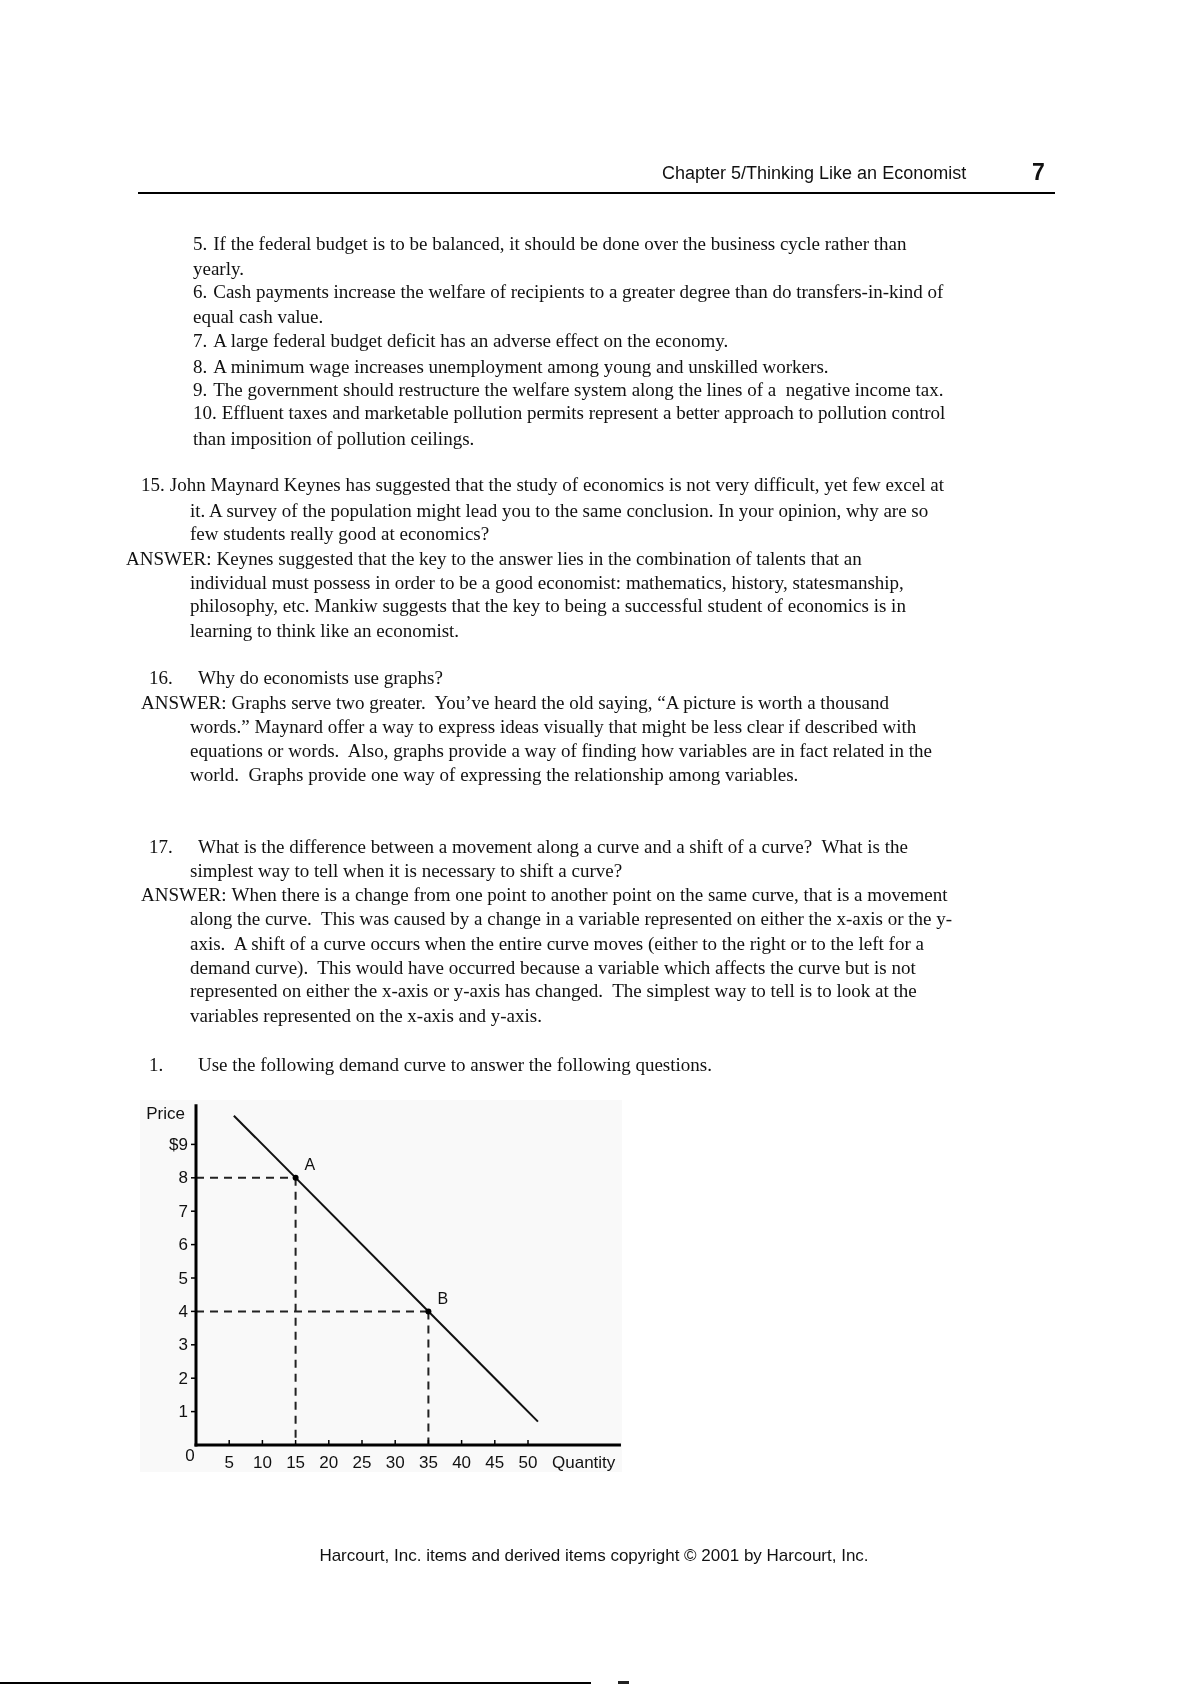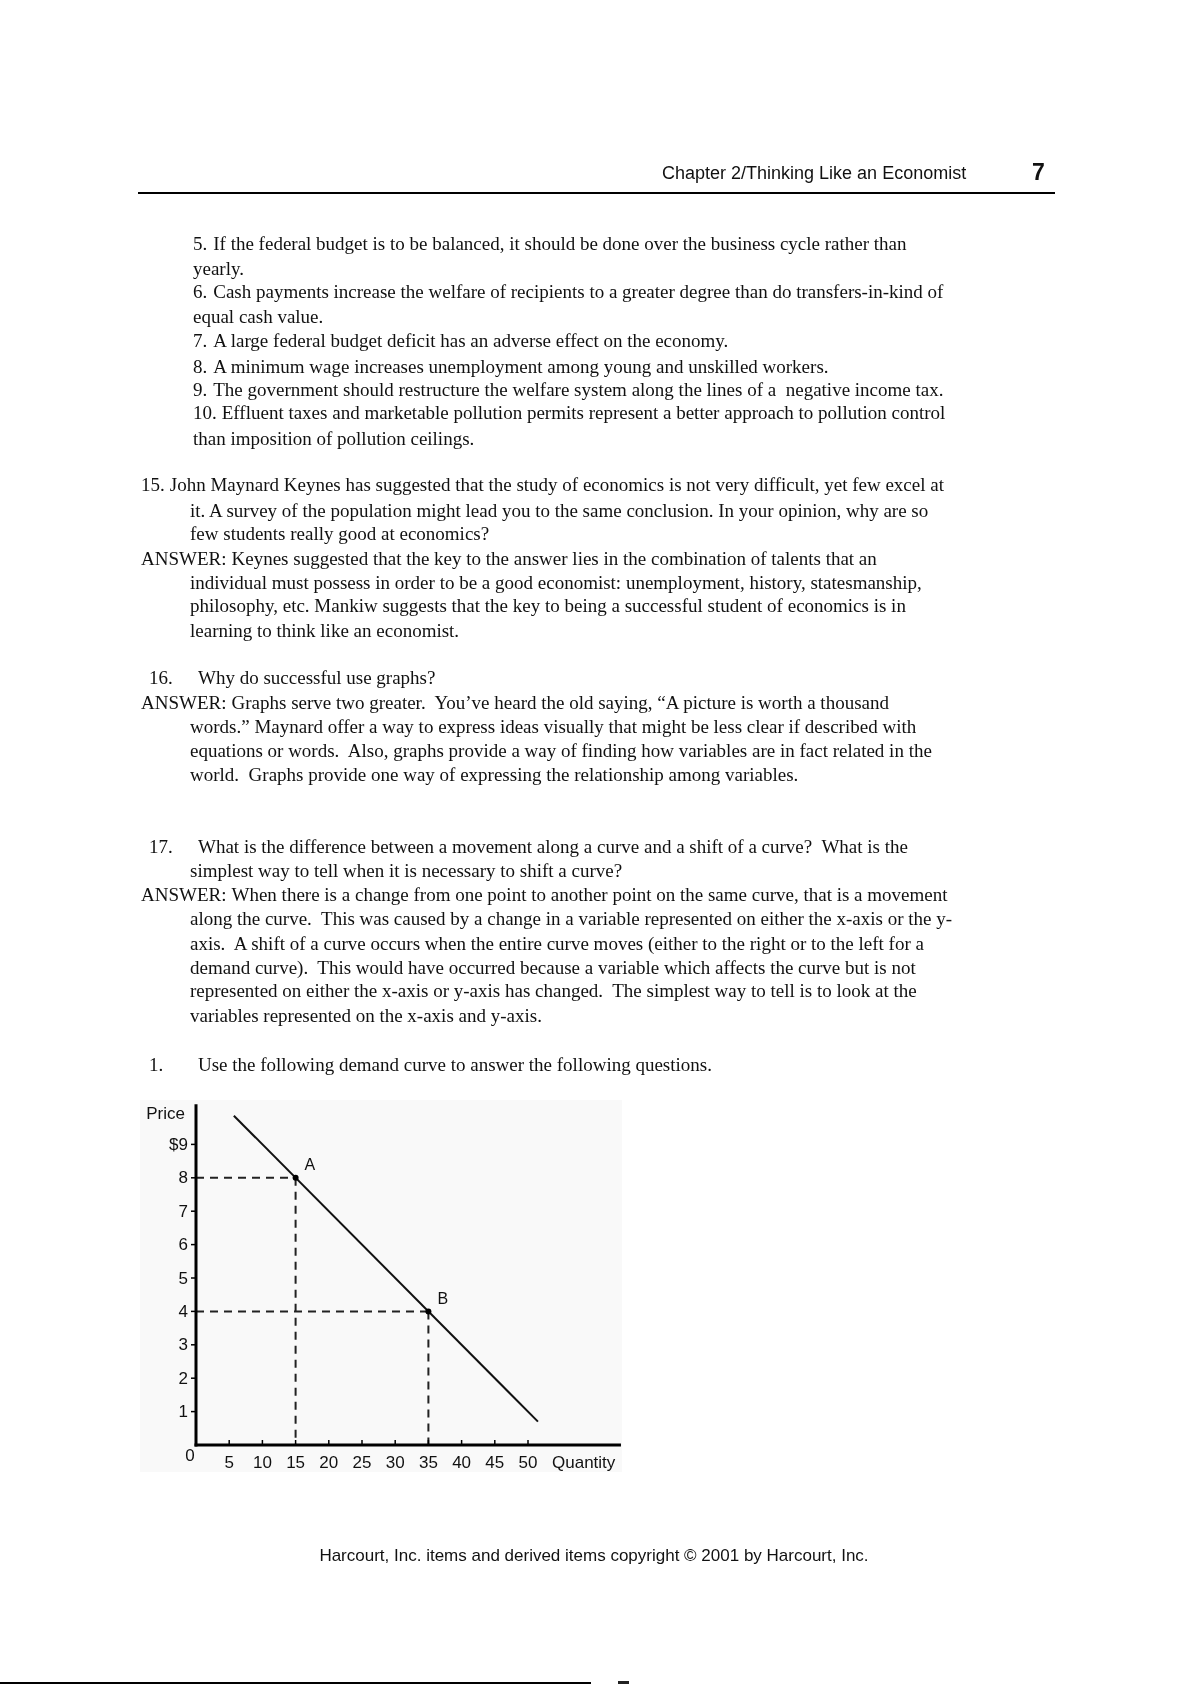--- a/index.html
+++ b/index.html
@@ -13,43 +13,43 @@
   .ln .num-tab { display: inline-block; width: 49px; margin-left: 8px; }
   .footer { position: absolute; left: 0; top: 1545px; width: 1188px; text-align: center; font-family: "Liberation Sans", sans-serif; font-size: 17px; line-height: 22px; white-space: pre; }
   .bottom-rule { position: absolute; left: 0; top: 1682px; width: 591px; height: 2px; background: #000; }
   .bottom-mark { position: absolute; left: 618px; top: 1681px; width: 11px; height: 3px; background: #222; }
   #demand-chart { position: absolute; left: 130px; top: 1095px; width: 500px; height: 390px; overflow: visible; }
   #demand-chart text { font-family: "Liberation Sans", sans-serif; font-size: 17px; fill: #111; }
 </style>
 </head>
 <body>
 
-<div class="hdr-title">Chapter 2/Thinking Like an Economist</div>
+<div class="hdr-title">Chapter 5/Thinking Like an Economist</div>
 <div class="hdr-page">7</div>
 <div class="hdr-rule"></div>
 
 <div class="ln" style="left:193px;top:232px"><span>5.</span><span class="t">If the federal budget is to be balanced, it should be done over the business cycle rather than</span></div>
 <div class="ln" style="left:193px;top:257px">yearly.</div>
 <div class="ln" style="left:193px;top:280px"><span>6.</span><span class="t">Cash payments increase the welfare of recipients to a greater degree than do transfers-in-kind of</span></div>
 <div class="ln" style="left:193px;top:305px">equal cash value.</div>
 <div class="ln" style="left:193px;top:329px"><span>7.</span><span class="t">A large federal budget deficit has an adverse effect on the economy.</span></div>
 <div class="ln" style="left:193px;top:355px"><span>8.</span><span class="t">A minimum wage increases unemployment among young and unskilled workers.</span></div>
 <div class="ln" style="left:193px;top:378px"><span>9.</span><span class="t">The government should restructure the welfare system along the lines of a  negative income tax.</span></div>
 <div class="ln" style="left:193px;top:401px"><span>10.</span><span class="t1">Effluent taxes and marketable pollution permits represent a better approach to pollution control</span></div>
 <div class="ln" style="left:193px;top:427px">than imposition of pollution ceilings.</div>
 
 <div class="ln" style="left:141px;top:473px"><span>15.</span><span class="t1">John Maynard Keynes has suggested that the study of economics is not very difficult, yet few excel at</span></div>
 <div class="ln" style="left:190px;top:499px">it. A survey of the population might lead you to the same conclusion. In your opinion, why are so</div>
 <div class="ln" style="left:190px;top:522px">few students really good at economics?</div>
-<div class="ln" style="left:141px;top:547px"><span>ANSWER:</span><span class="t1">Keynes suggested that the key to the answer lies in the combination of talents that an</span></div>
-<div class="ln" style="left:190px;top:571px">individual must possess in order to be a good economist: unemployment, history, statesmanship,</div>
+<div class="ln" style="left:126px;top:547px"><span>ANSWER:</span><span class="t1">Keynes suggested that the key to the answer lies in the combination of talents that an</span></div>
+<div class="ln" style="left:190px;top:571px">individual must possess in order to be a good economist: mathematics, history, statesmanship,</div>
 <div class="ln" style="left:190px;top:594px">philosophy, etc. Mankiw suggests that the key to being a successful student of economics is in</div>
 <div class="ln" style="left:190px;top:619px">learning to think like an economist.</div>
 
-<div class="ln" style="left:141px;top:666px"><span class="num-tab">16.</span><span>Why do successful use graphs?</span></div>
+<div class="ln" style="left:141px;top:666px"><span class="num-tab">16.</span><span>Why do economists use graphs?</span></div>
 <div class="ln" style="left:141px;top:691px"><span>ANSWER:</span><span class="t1">Graphs serve two greater.  You’ve heard the old saying, “A picture is worth a thousand</span></div>
 <div class="ln" style="left:190px;top:715px">words.” Maynard offer a way to express ideas visually that might be less clear if described with</div>
 <div class="ln" style="left:190px;top:739px">equations or words.  Also, graphs provide a way of finding how variables are in fact related in the</div>
 <div class="ln" style="left:190px;top:763px">world.  Graphs provide one way of expressing the relationship among variables.</div>
 
 <div class="ln" style="left:141px;top:835px"><span class="num-tab">17.</span><span>What is the difference between a movement along a curve and a shift of a curve?  What is the</span></div>
 <div class="ln" style="left:190px;top:859px">simplest way to tell when it is necessary to shift a curve?</div>
 <div class="ln" style="left:141px;top:883px"><span>ANSWER:</span><span class="t1">When there is a change from one point to another point on the same curve, that is a movement</span></div>
 <div class="ln" style="left:190px;top:907px">along the curve.  This was caused by a change in a variable represented on either the x-axis or the y-</div>
 <div class="ln" style="left:190px;top:932px">axis.  A shift of a curve occurs when the entire curve moves (either to the right or to the left for a</div>

